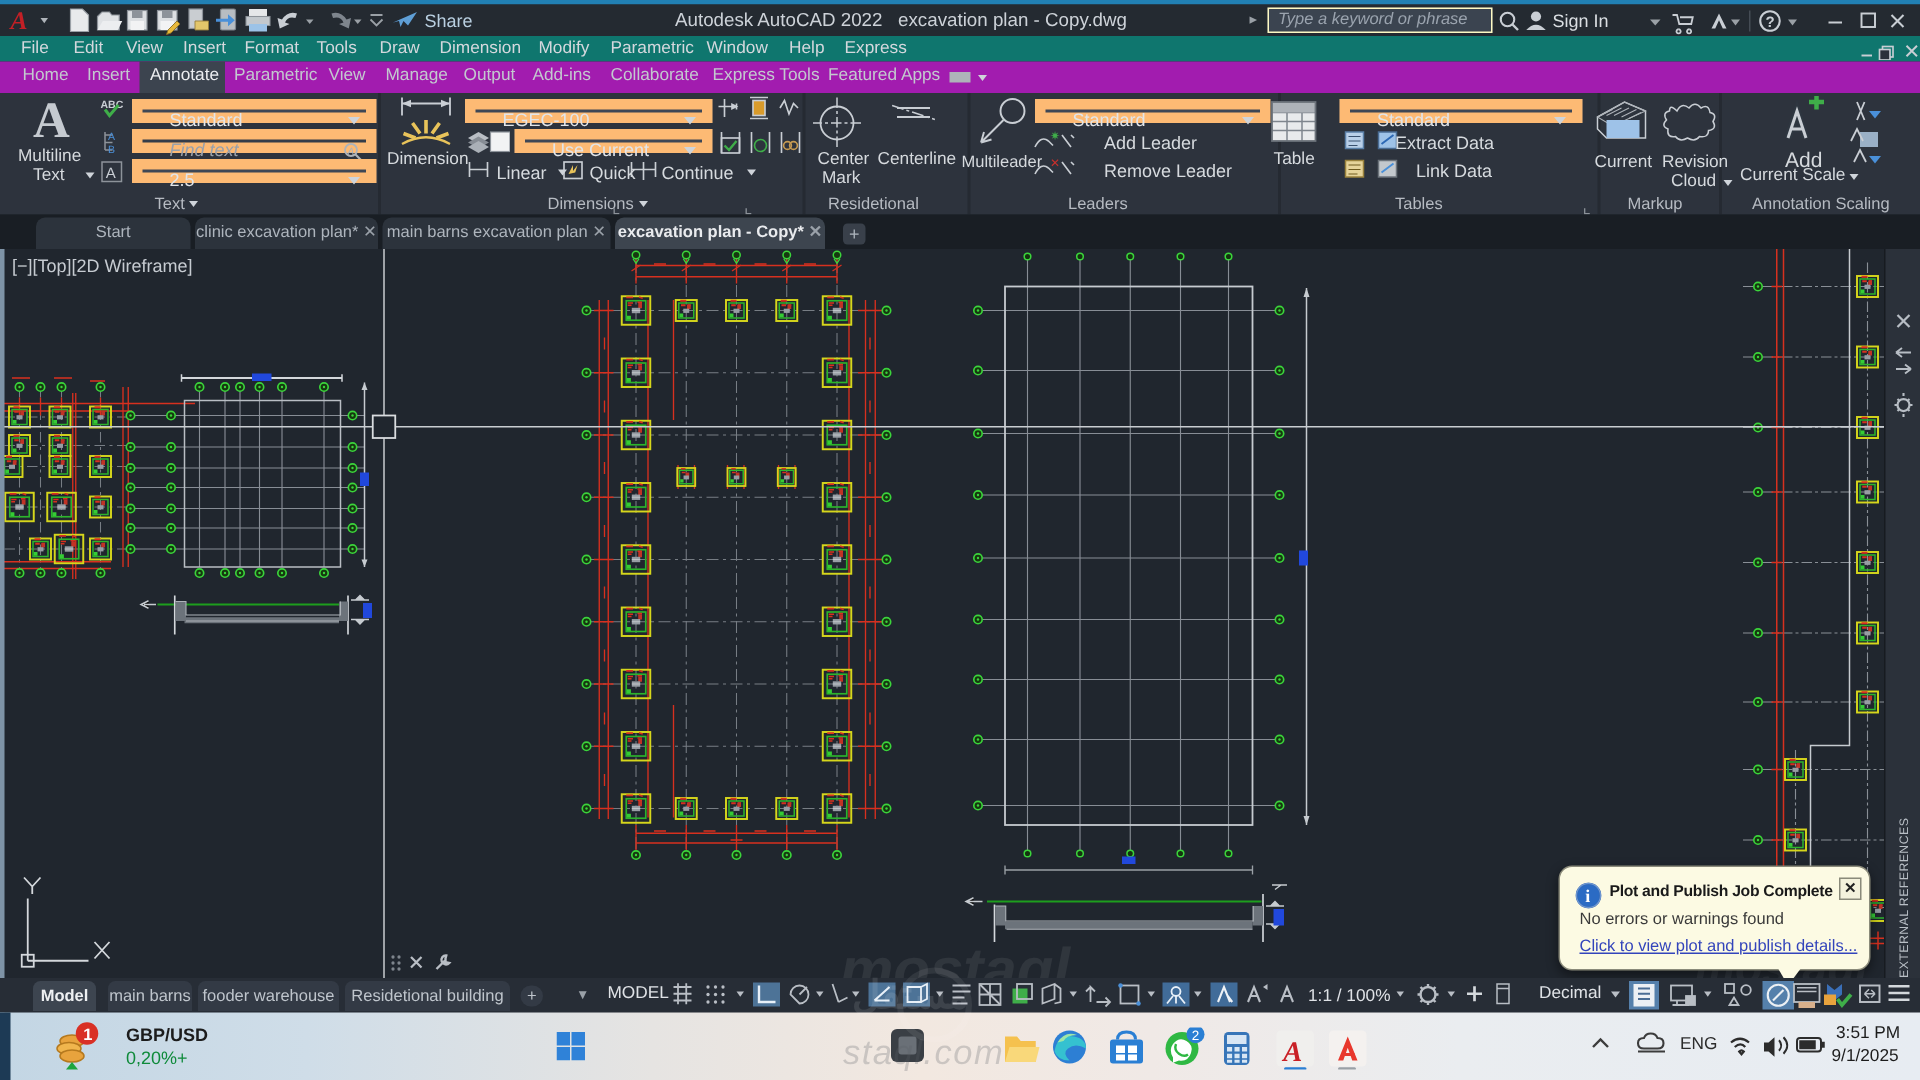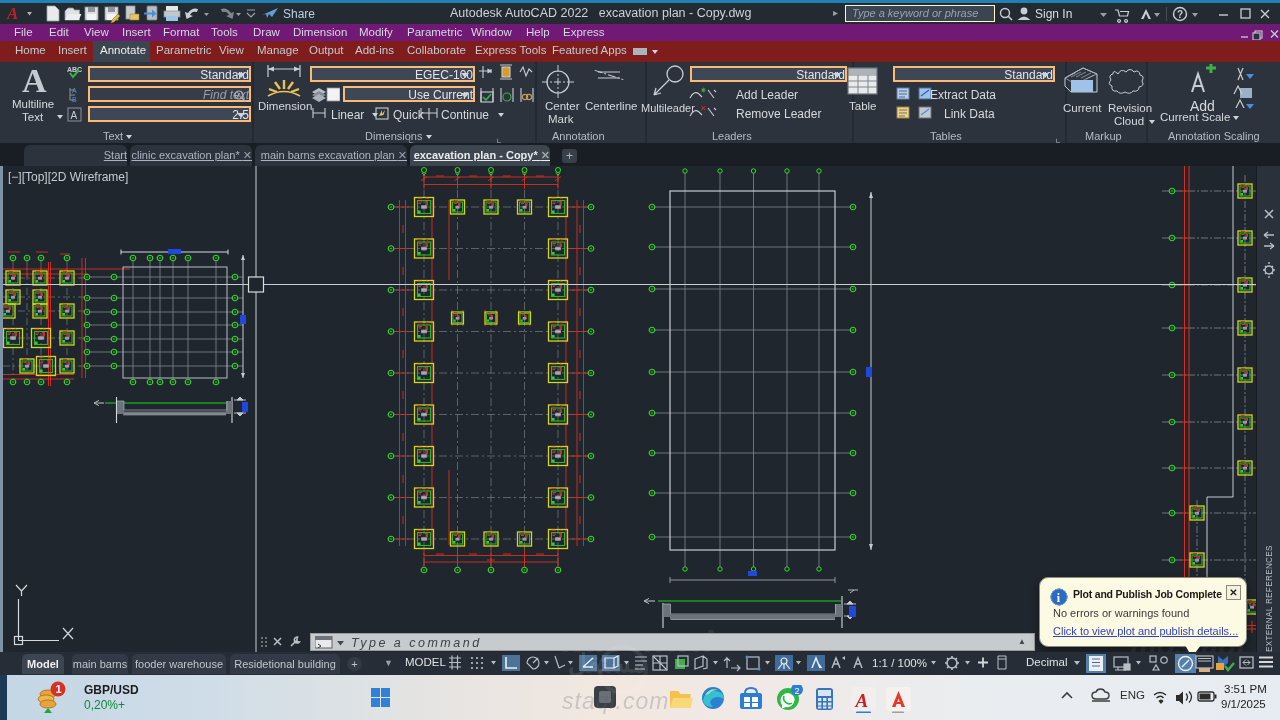--- a/index.html
+++ b/index.html
@@ -3,36 +3,36 @@
 <meta charset="utf-8">
 <style>
   * { margin:0; padding:0; box-sizing:border-box; }
   html,body { width:1280px; height:720px; overflow:hidden; background:#20262e;
     font-family:"Liberation Sans", sans-serif; }
   #root { position:relative; width:1280px; height:720px; }
   .abs { position:absolute; }
   
   #topline { position:absolute; left:0; top:0; width:1280px; height:3px; background:#2180b4; }
   #titlebar { position:absolute; left:0; top:3px; width:1280px; height:21px; background:#242a31; color:#c9ced4; }
-  #menubar { position:absolute; left:0; top:24px; width:1280px; height:17px; background:#701a75; color:#d4d8dd; font-size:11.5px; }
+  #menubar { position:absolute; left:0; top:24px; width:1280px; height:17px; background:#0f766e; color:#d4d8dd; font-size:11.5px; }
   .menuitem { position:absolute; top:2px; }
-  #tabrow { position:absolute; left:0; top:41px; width:1280px; height:21px; background:#7f1d1d; color:#c3c8cf; font-size:11.5px; }
+  #tabrow { position:absolute; left:0; top:41px; width:1280px; height:21px; background:#a21caf; color:#c3c8cf; font-size:11.5px; }
   .rtab { position:absolute; top:3px; }
   #tabactive { position:absolute; left:93px; top:0; width:57px; height:21px; background:#3c444f; }
   
   #ribbon { position:absolute; left:0; top:62px; width:1280px; height:81px; background:#2d333d; color:#d6dade; font-size:12px; }
   .plabel { position:absolute; top:68px; height:13px; font-size:11px; color:#b6bbc2; }
   .psep { position:absolute; top:0; width:2px; height:81px; background:#252a32; }
-  .drop { position:absolute; height:16px; background:#3e4755; border:2px solid #fdba74; color:#e2e5e9; font-size:12px; line-height:14px; padding-left:5px;text-align:right; }
+  .drop { position:absolute; height:16px; background:#3e4755; border:7px solid #fdba74; color:#e2e5e9; font-size:12px; line-height:14px; padding-left:18px; }
   .drop .dn { position:absolute; right:4px; top:5px; width:0; height:0; border-left:4px solid transparent; border-right:4px solid transparent; border-top:5px solid #cfd4da; }
   .rlbl { color:#d6dade; font-size:12px; position:absolute; }
   .dnS { display:inline-block; width:0; height:0; border-left:3.5px solid transparent; border-right:3.5px solid transparent; border-top:4.5px solid #cfd4da; vertical-align:middle; }
   
   #filetabs { position:absolute; left:0; top:143px; width:1280px; height:23px; background:#191e24; font-size:12px; color:#aeb5bd; }
-  .ftab { position:absolute; top:2px; height:21px; background:#2c333c; border-radius:6px 6px 0 0; text-align:right; line-height:21px; font-size:11px; white-space:nowrap; overflow:hidden;text-decoration:underline; }
+  .ftab { position:absolute; top:2px; height:21px; background:#2c333c; border-radius:6px 6px 0 0; text-align:center; line-height:21px; font-size:11px; white-space:nowrap; overflow:hidden; }
   .ftabx { color:#9aa1a9; font-size:11px; }
   
   #canvas { position:absolute; left:0; top:166px; width:1280px; height:486px; background:#20262e; overflow:hidden; }
   #vplabel { position:absolute; left:8px; top:4px; color:#c6cbd1; font-size:12px; }
   #leftstrip { position:absolute; left:0; top:166px; width:3px; height:509px; background:#7e93a6; }
   
   #cmddock { position:absolute; left:258px; top:466px; width:790px; height:20px; }
   #cmdfield { position:absolute; left:52px; top:1px; width:725px; height:18px; background:#c8cbce; border:1px solid #9b9ea1; color:#3f4246; font-size:12.5px; font-style:italic; }
   
   #popup { position:absolute; left:1039px; top:411px; width:208px; height:70px; background:#fcfae3; border:1px solid #8a8a7a; border-radius:9px; box-shadow:0 3px 8px rgba(0,0,0,.45); font-size:11px; color:#333; white-space:nowrap; }
@@ -151,21 +151,21 @@
   </div>
   <div id="ribbon">
     <div class="psep" style="left:252px"></div>
     <div class="psep" style="left:535px"></div>
     <div class="psep" style="left:645px"></div>
     <div class="psep" style="left:852px"></div>
     <div class="psep" style="left:1065px"></div>
     <div class="psep" style="left:1146px"></div>
     <div class="plabel" style="left:103px">Text <span class="dnS"></span></div>
     <div class="plabel" style="left:365px">Dimensions <span class="dnS"></span></div>
-    <div class="plabel" style="left:552px">Annotation</div>
+    <div class="plabel" style="left:552px">Residetional</div>
     <div class="plabel" style="left:712px">Leaders</div>
     <div class="plabel" style="left:930px">Tables</div>
     <div class="plabel" style="left:1085px">Markup</div>
     <div class="plabel" style="left:1168px">Annotation Scaling</div>
     <div class="rlbl" style="left:496px;top:69px;color:#8d939a">⌞</div>
     <div class="rlbl" style="left:1055px;top:69px;color:#8d939a">⌞</div>
     <div class="rlbl" style="left:408px;top:69px;color:#8d939a">⌞</div>
 
     <div class="rlbl" style="left:22px;top:0px;font-size:34px;color:#c5cad0;font-weight:bold;font-family:'Liberation Serif',serif">A</div>
     <div class="rlbl" style="left:12px;top:36px;font-size:11.5px">Multiline</div>
@@ -655,30 +655,20 @@
             <circle cx="4" cy="6" r="1.1"></circle>
             <circle cx="8" cy="6" r="1.1"></circle>
             <circle cx="4" cy="10" r="1.1"></circle>
             <circle cx="8" cy="10" r="1.1"></circle>
             <circle cx="4" cy="14" r="1.1"></circle>
             <circle cx="8" cy="14" r="1.1"></circle>
           </g>
         <path d="M16 6 l7 7 M23 6 l-7 7" stroke="#b9bec5" stroke-width="1.5"></path>
         <path d="M33 14 l6 -6 M39.5 5 a3 3 0 1 0 2 5 l-2.5 -0.5 0 -2.5 z" stroke="#b9bec5" stroke-width="1.6" fill="none"></path>
       </svg>
-      <div id="cmdfield">
-        <svg class="abs" style="left:4px;top:2px" width="30" height="14" viewBox="0 0 30 14">
-          <rect x="0" y="0" width="17" height="12" fill="#e8eaec" stroke="#5c6268" stroke-width="1"></rect>
-          <rect x="0" y="0" width="17" height="4" fill="#6c737b"></rect>
-          <path d="M3 8 l3 2 -3 2" stroke="#33383d" stroke-width="1" fill="none"></path>
-          <path d="M22 5 l7 0 -3.5 4.5z" fill="#43484d"></path>
-        </svg>
-        <span class="abs" style="left:40px;top:2px;letter-spacing:2.5px">Type a command</span>
-        <span class="abs" style="right:8px;top:3px;color:#43484d;font-size:8px;font-style:normal">▲</span>
-      </div>
     </div>
     <div id="rightstrip">
       <svg class="abs" style="left:4px;top:42px" width="16" height="95" viewBox="0 0 16 95">
         <path d="M4 2 l8 8 M12 2 l-8 8" stroke="#b7bdc4" stroke-width="1.5"></path>
         <path d="M3 27 l10 0 M3 27 l4 -3 m-4 3 l4 3 M13 38 l-10 0 m10 0 l-4 -3 m4 3 l-4 3" stroke="#b7bdc4" stroke-width="1.3"></path>
         <circle cx="8" cy="62" r="4" fill="none" stroke="#b7bdc4" stroke-width="1.5"></circle>
         <path d="M8 56 v-2 M8 68 v2 M2 62 h2 M12 62 h2 M4 58 l1.5 1.5 M12 58 l-1.5 1.5 M4 66 l1.5 -1.5 M12 66 l-1.5 -1.5" stroke="#b7bdc4" stroke-width="1.4"></path>
       </svg>
       <svg class="abs" style="left:0;top:355px" width="24" height="134" viewBox="0 0 24 134">
           <text x="15" y="131" font-size="8.2" fill="#b9bfc6" transform="rotate(-90 15 131)" letter-spacing="0.3">EXTERNAL REFERENCES</text>

